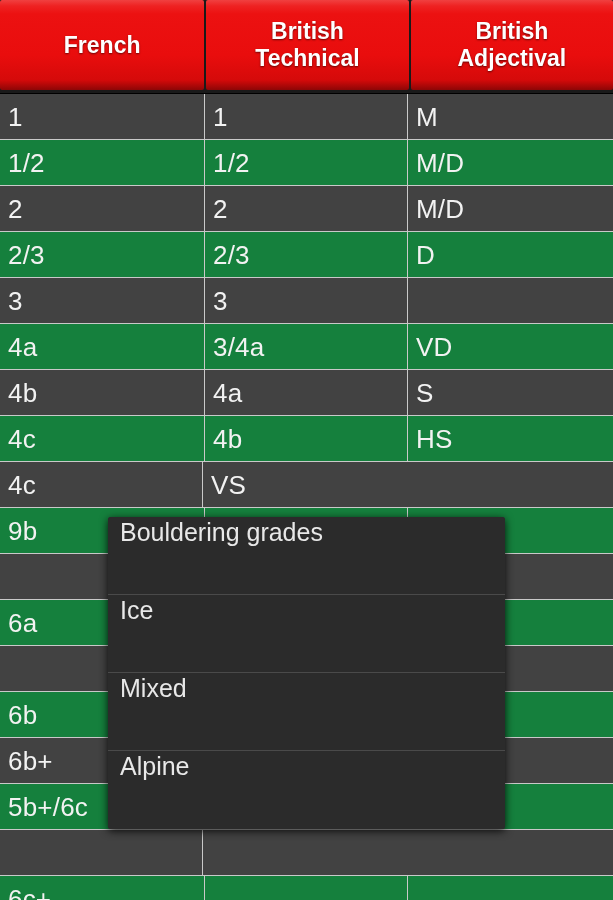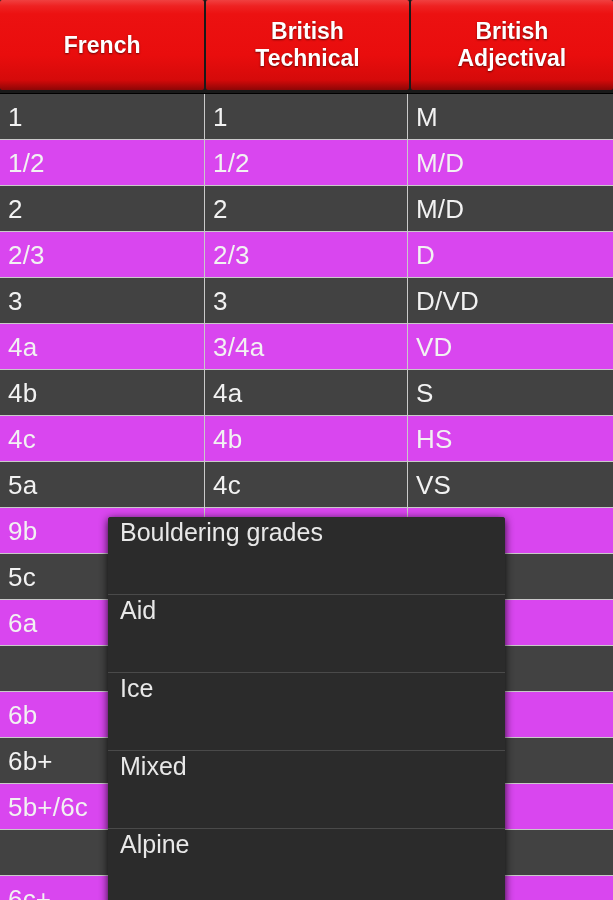--- a/index.html
+++ b/index.html
@@ -65,21 +65,21 @@
     position: absolute;
     top: 94px; left: 0;
     width: 613px;
   }
   .grade-row {
     display: flex;
     width: 613px;
     height: 46px;
     border-bottom: 1px solid #c9c9c9;
   }
-  .grade-row.odd  { background: #d946ef; }
+  .grade-row.odd  { background: #15803d; }
   .grade-row.even { background: #424242; }
 
   .grade-cell {
     height: 45px;
     display: flex;
     align-items: center;
     padding-left: 8px;
     color: #f2f2f2;
     font-size: 26px;
     line-height: 30px;
@@ -152,49 +152,46 @@
         <div class="grade-cell c2">M/D</div>
       </div>
       <div class="grade-row odd">
         <div class="grade-cell c0">2/3</div>
         <div class="grade-cell c1">2/3</div>
         <div class="grade-cell c2">D</div>
       </div>
       <div class="grade-row even">
         <div class="grade-cell c0">3</div>
         <div class="grade-cell c1">3</div>
-        <div class="grade-cell c2">D/VD</div>
       </div>
       <div class="grade-row odd">
         <div class="grade-cell c0">4a</div>
         <div class="grade-cell c1">3/4a</div>
         <div class="grade-cell c2">VD</div>
       </div>
       <div class="grade-row even">
         <div class="grade-cell c0">4b</div>
         <div class="grade-cell c1">4a</div>
         <div class="grade-cell c2">S</div>
       </div>
       <div class="grade-row odd">
         <div class="grade-cell c0">4c</div>
         <div class="grade-cell c1">4b</div>
         <div class="grade-cell c2">HS</div>
       </div>
       <div class="grade-row even">
-        <div class="grade-cell c0">5a</div>
         <div class="grade-cell c1">4c</div>
         <div class="grade-cell c2">VS</div>
       </div>
       <div class="grade-row odd">
         <div class="grade-cell c0">9b</div>
         <div class="grade-cell c1"></div>
         <div class="grade-cell c2"></div>
       </div>
       <div class="grade-row even">
-        <div class="grade-cell c0">5c</div>
         <div class="grade-cell c1"></div>
         <div class="grade-cell c2"></div>
       </div>
       <div class="grade-row odd">
         <div class="grade-cell c0">6a</div>
         <div class="grade-cell c1"></div>
         <div class="grade-cell c2"></div>
       </div>
       <div class="grade-row even">
         <div class="grade-cell c1"></div>
@@ -224,23 +221,20 @@
         <div class="grade-cell c1"></div>
         <div class="grade-cell c2"></div>
       </div>
     </div>
 
   <div class="popup-menu" id="popup-menu">
       <div class="menu-item">
         <span>Bouldering grades</span>
       </div>
       <div class="menu-item">
-        <span>Aid</span>
-      </div>
-      <div class="menu-item">
         <span>Ice</span>
       </div>
       <div class="menu-item">
         <span>Mixed</span>
       </div>
       <div class="menu-item">
         <span>Alpine</span>
       </div>
     </div>
 

